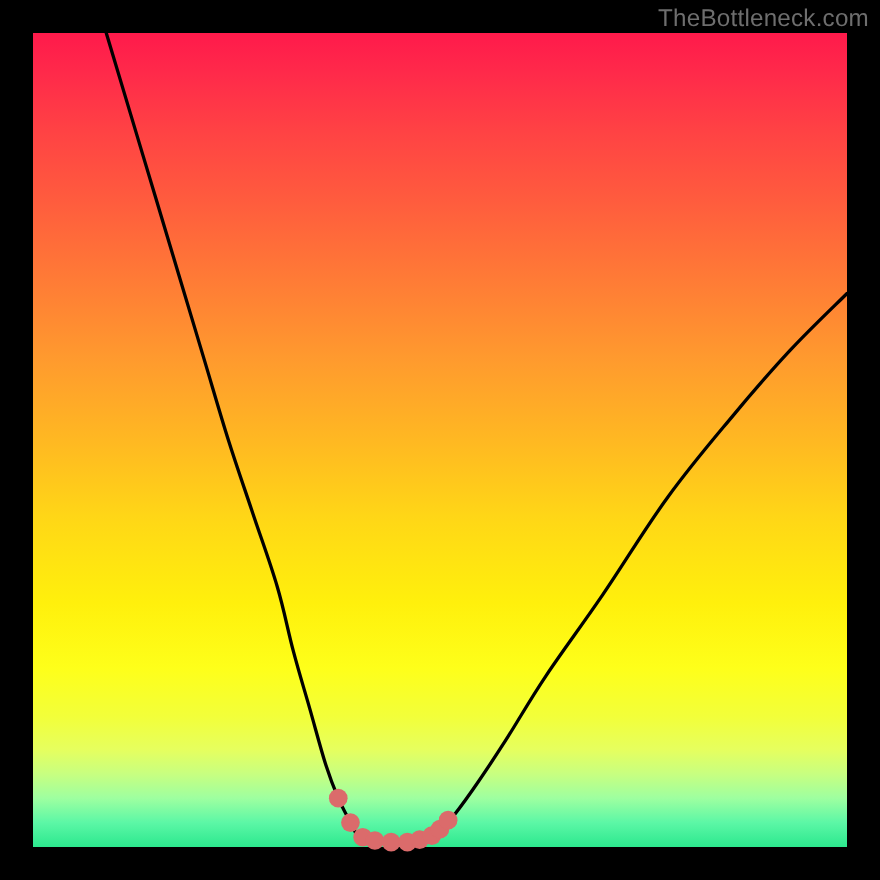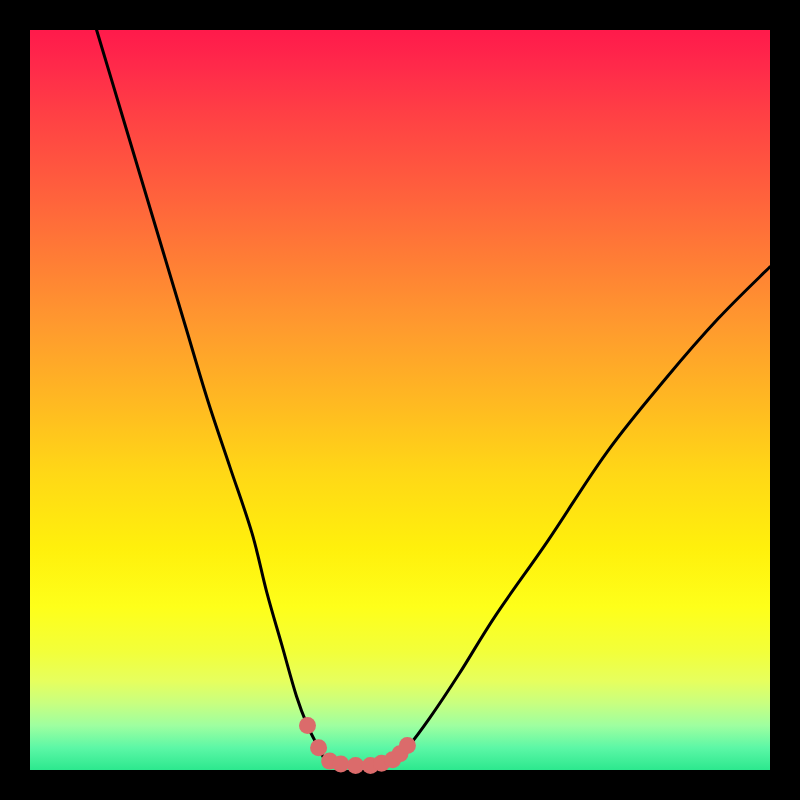--- a/index.html
+++ b/index.html
@@ -61,20 +61,21 @@
     top: 0;
     width: 740px;
     height: 740px;
     overflow: visible;
   }
 </style>
 </head>
 <body>
 
 <div class="frame">
+  <div class="watermark">TheBottleneck.com</div>
 
   <div class="plot-area">
     <svg class="curves" viewBox="0 0 740 740" preserveAspectRatio="none">
       <g>
         <path id="left-path" fill="none" stroke-width="3" stroke-linecap="round" stroke="#000000" d="M 66.6 0 C 70.59599999999999 13.32, 80.80799999999999 47.36, 88.8 74 C 96.792 100.64, 103.008 121.36, 111 148 C 118.992 174.64, 125.20799999999998 195.36, 133.2 222 C 141.19199999999998 248.64, 147.40800000000002 269.36, 155.4 296 C 163.392 322.64, 169.608 344.692, 177.6 370 C 185.59199999999998 395.308, 191.80800000000002 412.624, 199.8 436.6 C 207.792 460.576, 215.34 480.556, 222 503.2 C 228.66 525.8439999999999, 231.472 542.42, 236.8 562.4 C 242.12800000000001 582.38, 246.27200000000002 595.552, 251.60000000000002 614.2 C 256.928 632.8480000000001, 261.738 651.348, 266.4 666 C 271.06199999999995 680.652, 273.504 686.2760000000001, 277.5 695.6 C 281.496 704.924, 285.27000000000004 711.14, 288.6 717.8 C 291.93 724.4599999999999, 294.668 729.936, 296 732.6"></path>
       </g>
       <g>
         <path id="right-path" fill="none" stroke-width="3" stroke-linecap="round" stroke="#000000" d="M 362.59999999999997 732.6 C 365.26399999999995 729.936, 370.74 725.7919999999999, 377.40000000000003 717.8 C 384.06000000000006 709.808, 390.276 701.5200000000001, 399.6 688.2 C 408.92400000000004 674.88, 417.212 662.448, 429.2 643.8 C 441.188 625.1519999999999, 450.216 608.576, 466.2 584.6 C 482.18399999999997 560.624, 498.02 539.904, 518 510.6 C 537.98 481.29600000000005, 555.888 451.10400000000004, 577.2 421.8 C 598.5120000000001 392.496, 616.42 371.77599999999995, 636.4 347.79999999999995 C 656.38 323.82399999999996, 669.552 308.58000000000004, 688.2 288.6 C 706.8480000000001 268.62, 730.676 246.12399999999997, 740 236.79999999999995"></path>
       </g>
       <g>

